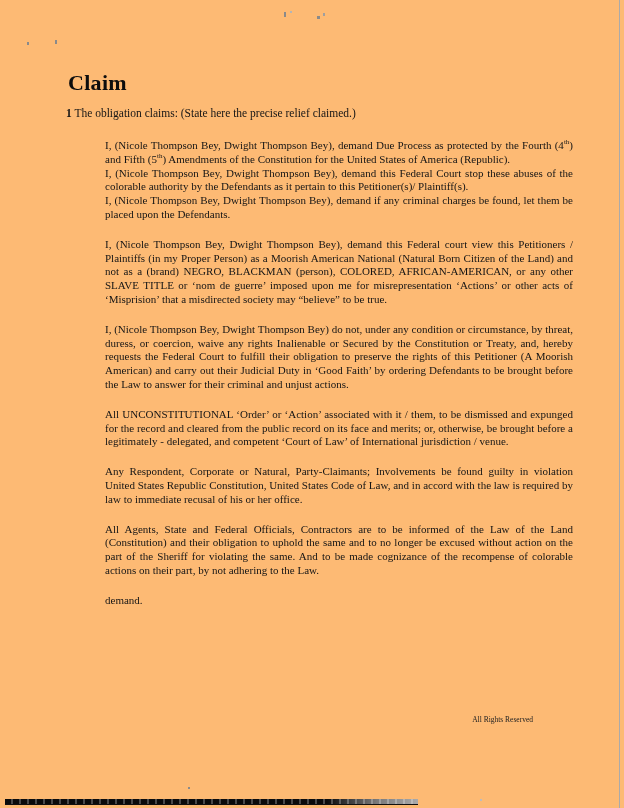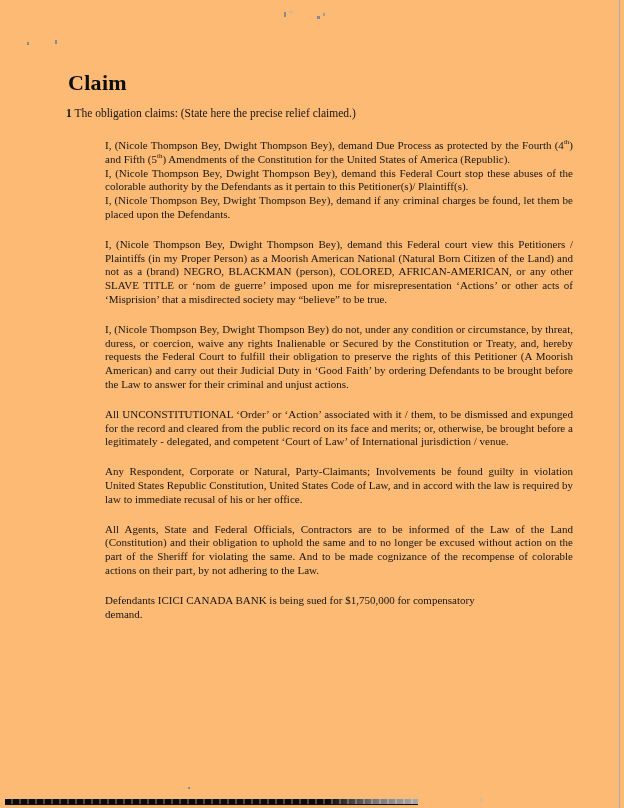--- a/index.html
+++ b/index.html
@@ -124,22 +124,22 @@
 
     <div class="block">
       <p>Any Respondent, Corporate or Natural, Party-Claimants; Involvements be found guilty in violation United States Republic Constitution, United States Code of Law, and in accord with the law is required by law to immediate recusal of his or her office.</p>
     </div>
 
     <div class="block">
       <p>All Agents, State and Federal Officials, Contractors are to be informed of the Law of the Land (Constitution) and their obligation to uphold the same and to no longer be excused without action on the part of the Sheriff for violating the same. And to be made cognizance of the recompense of colorable actions on their part, by not adhering to the Law.</p>
     </div>
 
     <div class="block block-left">
-      <p>Defendants ICICI CANADA BANK is being sued for $1,750,000 for compensatory</p>
       <p>demand.</p>
     </div>
 
   </div>
 
+  <div class="footer-note">All Rights Reserved</div>
 
   <div class="bottom-bar"></div>
 
 </div>
 
 </body></html>

